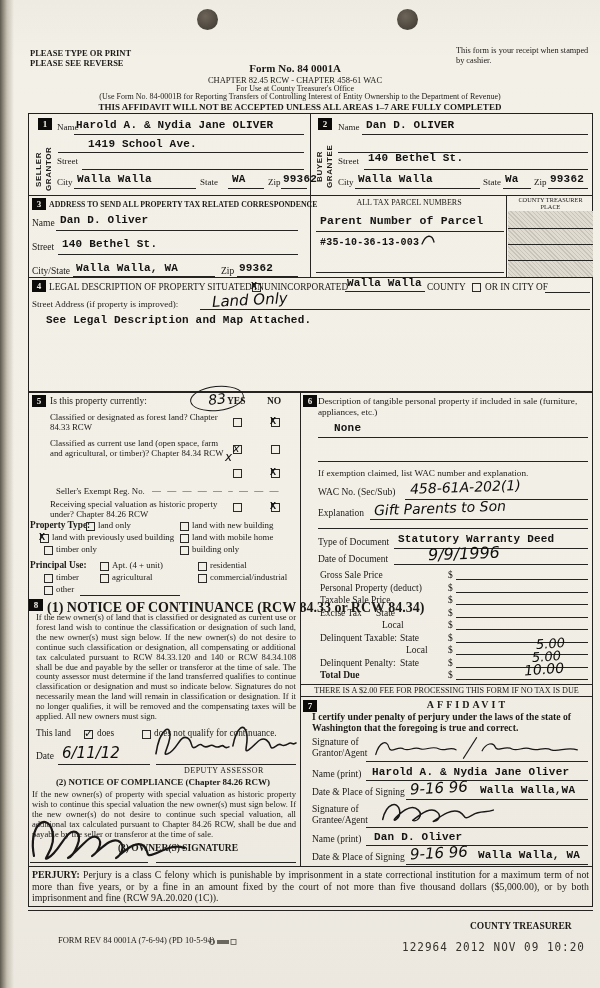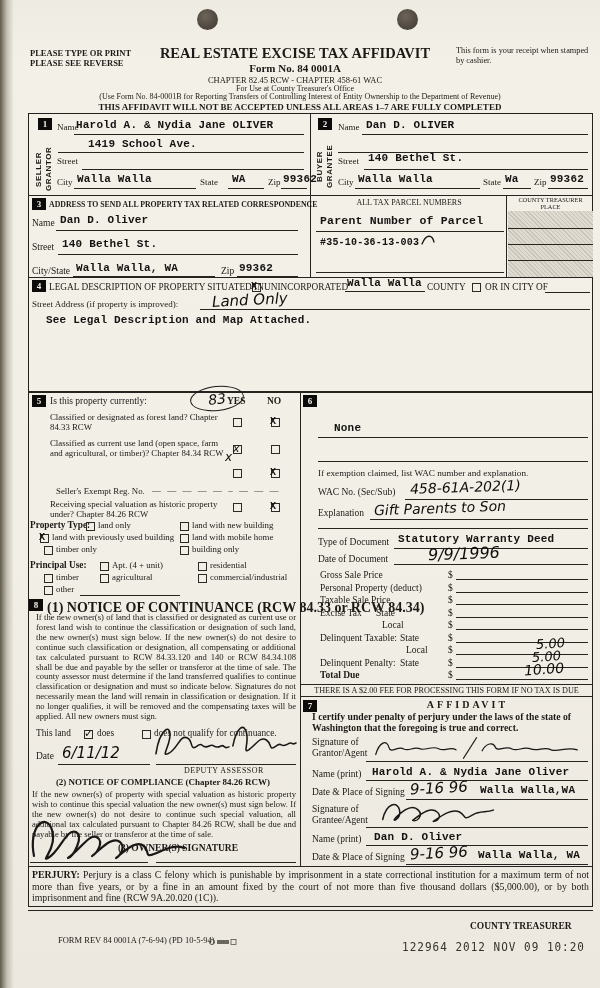--- a/index.html
+++ b/index.html
@@ -43,21 +43,20 @@
 <body>
 
 <div id="paper">
 
   <div class="abs edge"></div>
   <div class="abs hole" style="left:197px;top:9px"></div>
   <div class="abs hole" style="left:397px;top:9px"></div>
 
   <div class="abs sm b" style="left:30px;top:48px;font-size:8.5px">PLEASE TYPE OR PRINT</div>
   <div class="abs sm b" style="left:30px;top:58px;font-size:8.5px">PLEASE SEE REVERSE</div>
-  <div class="abs b c" style="left:115px;top:45px;width:360px;font-size:14.5px">REAL ESTATE EXCISE TAX AFFIDAVIT</div>
   <div class="abs b c" style="left:115px;top:62px;width:360px;font-size:11px">Form No. 84 0001A</div>
   <div class="abs c" style="left:115px;top:75px;width:360px;font-size:8.5px">CHAPTER 82.45 RCW - CHAPTER 458-61 WAC</div>
   <div class="abs c" style="left:115px;top:84px;width:360px;font-size:8px">For Use at County Treasurer's Office</div>
   <div class="abs c" style="left:70px;top:92px;width:460px;font-size:8px">(Use Form No. 84-0001B for Reporting Transfers of Controlling Interest of Entity Ownership to the Department of Revenue)</div>
   <div class="abs" style="left:456px;top:46px;width:134px;font-size:8.3px;line-height:9.5px">This form is your receipt when stamped by cashier.</div>
   <div class="abs b c" style="left:60px;top:102px;width:480px;font-size:9px">THIS AFFIDAVIT WILL NOT BE ACCEPTED UNLESS ALL AREAS 1–7 ARE FULLY COMPLETED</div>
 
   <div class="abs" style="left:28px;top:113px;width:565px;height:794px;border:1.5px solid #23211d"></div>
   <div class="abs hl" style="left:28px;top:195px;width:565px"></div>
   <div class="abs hl" style="left:28px;top:277px;width:565px"></div>
@@ -274,20 +273,21 @@
   <div class="abs b c" style="left:28px;top:777px;width:270px;font-size:9px">(2) NOTICE OF COMPLIANCE (Chapter 84.26 RCW)</div>
   <div class="abs just p85" style="left:32px;top:789px;width:264px">If the new owner(s) of property with special valuation as historic property wish to continue this special valuation the new owner(s) must sign below. If the new owner(s) do not desire to continue such special valuation, all additional tax calculated pursuant to Chapter 84.26 RCW, shall be due and payable by the seller or transferor at the time of sale.</div>
   <svg class="abs sig" style="left:26px;top:804px" width="165" height="64" viewBox="0 0 165 64">
     <path d="M8,52 C2,22 20,8 26,26 C32,44 14,58 22,54 C34,48 40,24 50,28 C58,32 48,52 42,54 C56,44 64,28 72,34 C78,39 70,50 66,52 C76,44 86,32 94,38 C100,43 94,52 90,54 C100,46 110,36 118,42 C124,47 118,54 128,50 C138,46 148,40 158,44" stroke-width="2.2"></path>
   </svg>
   <div class="abs b c" style="left:60px;top:843px;width:236px;font-size:9.5px">(3) OWNER(S) SIGNATURE</div>
   <div class="abs ul" style="left:30px;top:862px;width:118px"></div>
   <div class="abs ul" style="left:156px;top:862px;width:140px"></div>
 
   <div class="abs badge" style="left:303px;top:395px">6</div>
+  <div class="abs" style="left:318px;top:396px;width:270px;font-size:9.2px;line-height:10.6px">Description of tangible personal property if included in sale (furniture, appliances, etc.)</div>
   <span class="abs typed" style="left:334px;top:422px">None</span>
   <div class="abs ul" style="left:318px;top:437px;width:270px"></div>
   <div class="abs ul" style="left:318px;top:461px;width:270px"></div>
   <span class="abs" style="left:318px;top:468px;font-size:9.2px;white-space:nowrap">If exemption claimed, list WAC number and explanation.</span>
   <span class="abs lbl" style="left:318px;top:487px">WAC No. (Sec/Sub)</span>
   <span class="abs hw" style="left:410px;top:479px;font-size:14px;transform:rotate(-2deg)">458-61A-202(1)</span>
   <div class="abs ul" style="left:405px;top:499px;width:183px"></div>
   <span class="abs lbl" style="left:318px;top:508px">Explanation</span>
   <span class="abs hw" style="left:374px;top:500px;font-size:14px;transform:rotate(-2deg)">Gift Parents to Son</span>
   <div class="abs ul" style="left:370px;top:519px;width:218px"></div>

